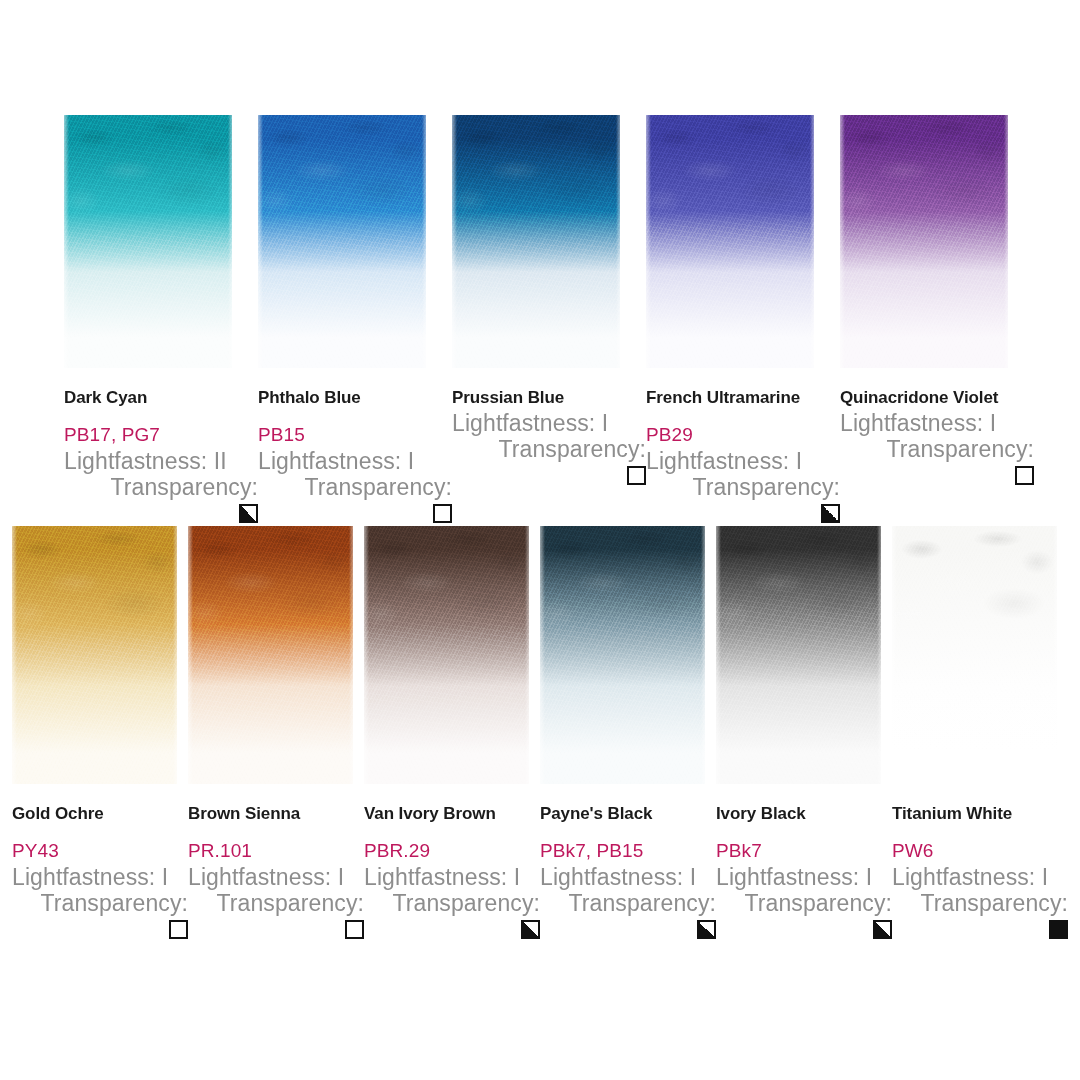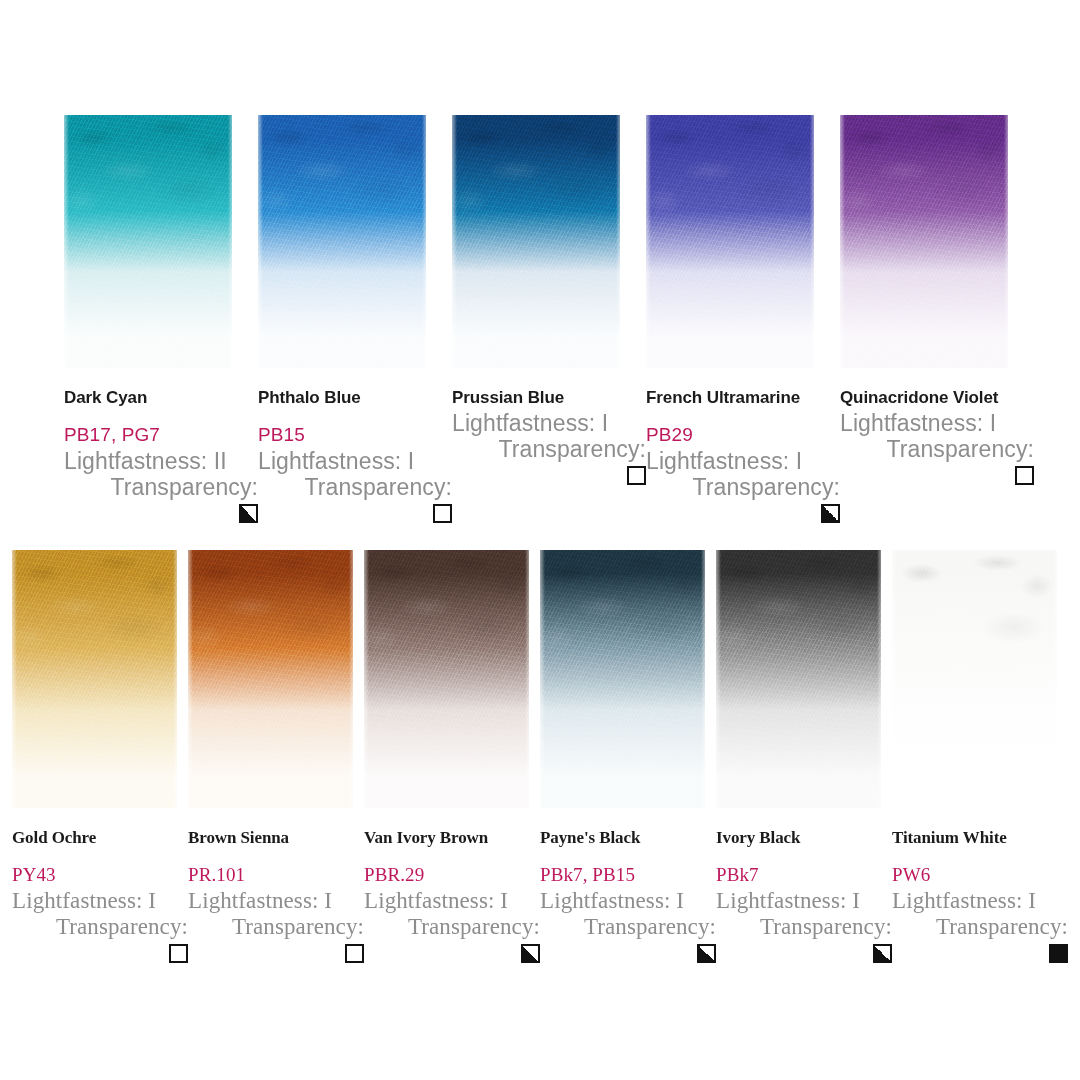--- a/index.html
+++ b/index.html
@@ -28,22 +28,21 @@
     position: absolute;
     display: flex;
     align-items: flex-start;
   }
   #row-top {
     left: 64px;
     top: 115px;
   }
   #row-bottom {
     left: 12px;
-    top: 550px;
-    font-family: Liberation Serif, serif;
+    top: 526px;
   }
 
   .card {
     position: relative;
     box-sizing: border-box;
   }
   #row-top .card { width: 194px; }
   #row-bottom .card { width: 176px; }
 
   

